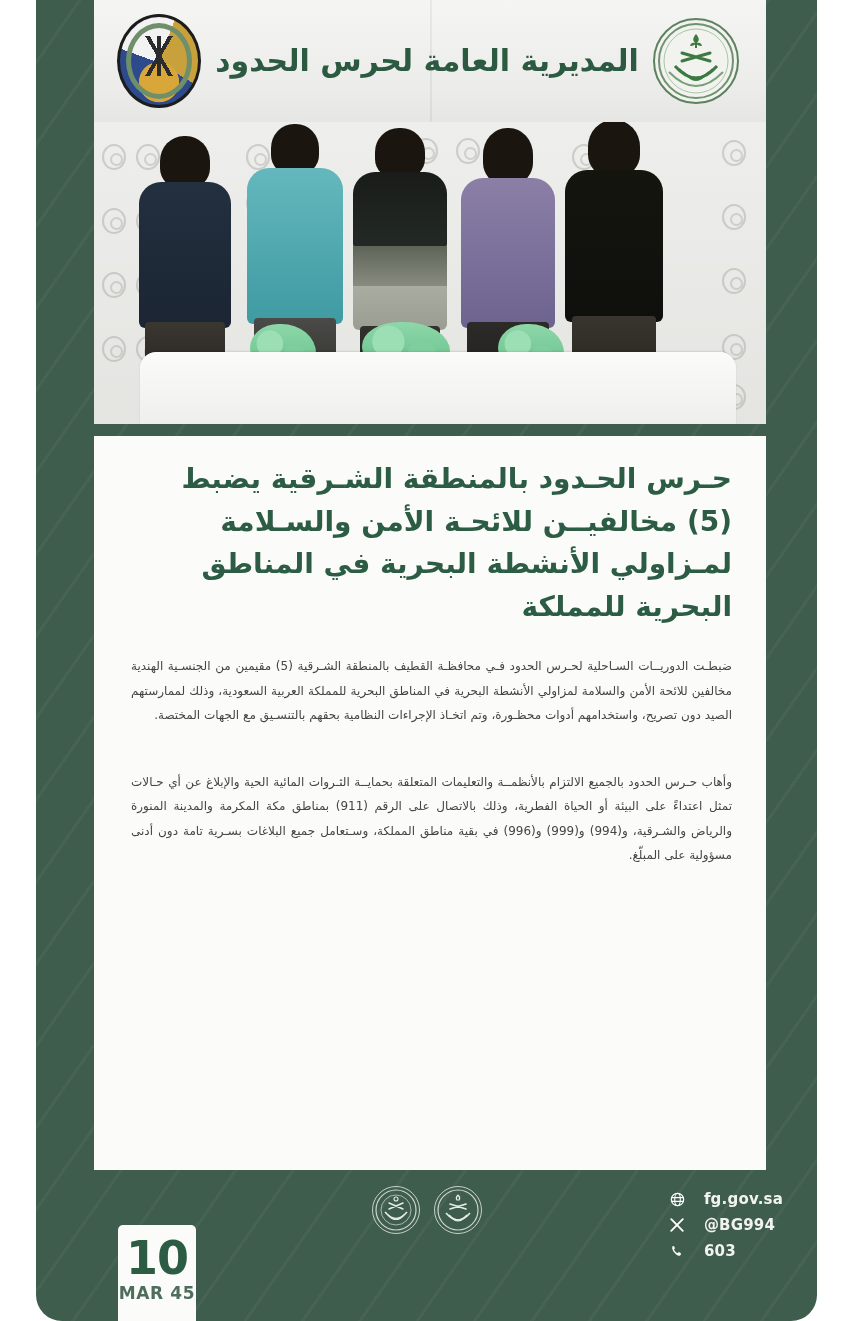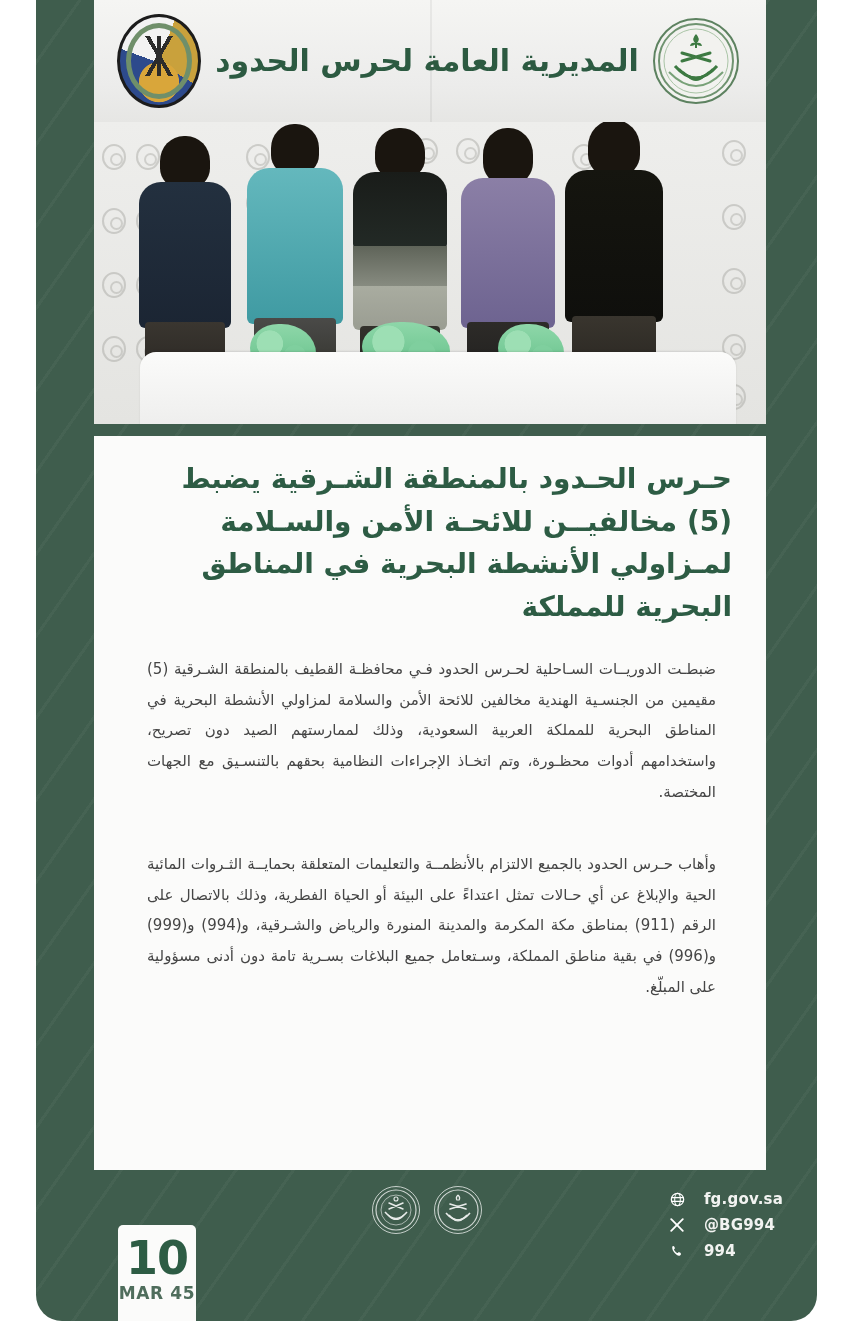--- a/index.html
+++ b/index.html
@@ -194,23 +194,23 @@
   .headline {
     margin: 0;
     color: #2d5c44;
     font-size: 28px;
     font-weight: 700;
     line-height: 1.52;
     text-align: right;
     letter-spacing: 0;
   }
   .body-p {
-    margin: 16px;
+    margin: 0;
     color: #454545;
-    font-size: 15px;
+    font-size: 12px;
     line-height: 2.04;
     text-align: justify;
     text-align-last: right;
   }
   .p1 { margin-top: 26px; }
   .p2 { margin-top: 42px; }
 
   
   .footer {
     position: absolute;
@@ -416,21 +416,21 @@
         </span>
         <span class="txt">@BG994</span>
       </div>
 
       <div class="contact-row">
         <span class="ico">
           <svg width="14" height="14" viewBox="0 0 16 16" aria-hidden="true">
             <path d="M3.2 2.2c1 0 1.5.3 1.9 1.2.4.9.7 1.5.2 2-.5.5-.9.6-.5 1.5.4.9 1.8 2.5 2.9 3.1.9.5 1.1.1 1.6-.4.5-.5 1.1-.2 2 .2.9.4 1.2.9 1.2 1.9 0 .9-1.2 1.8-2.3 1.8C7.6 13.5 2.5 8.4 2.5 4.4c0-1.1.6-2.2 .7-2.2z" fill="#ffffff"></path>
           </svg>
         </span>
-        <span class="txt">994</span>
+        <span class="txt">603</span>
       </div>
 
     </div>
 
     <div class="footer-logos">
       <div class="flogo">
         <svg width="46" height="46" viewBox="0 0 46 46" aria-hidden="true">
           <circle cx="23" cy="23" r="20" fill="none" stroke="#ffffff" stroke-width="1.2" opacity=".85"></circle>
           <path d="M23 8 q-3 3 -.5 5.5 M23 8 q3 3 .5 5.5" stroke="#ffffff" stroke-width="1.3" fill="none"></path>
           <path d="M15 17 l16 5 M31 17 l-16 5" stroke="#ffffff" stroke-width="1.7" stroke-linecap="round"></path>

